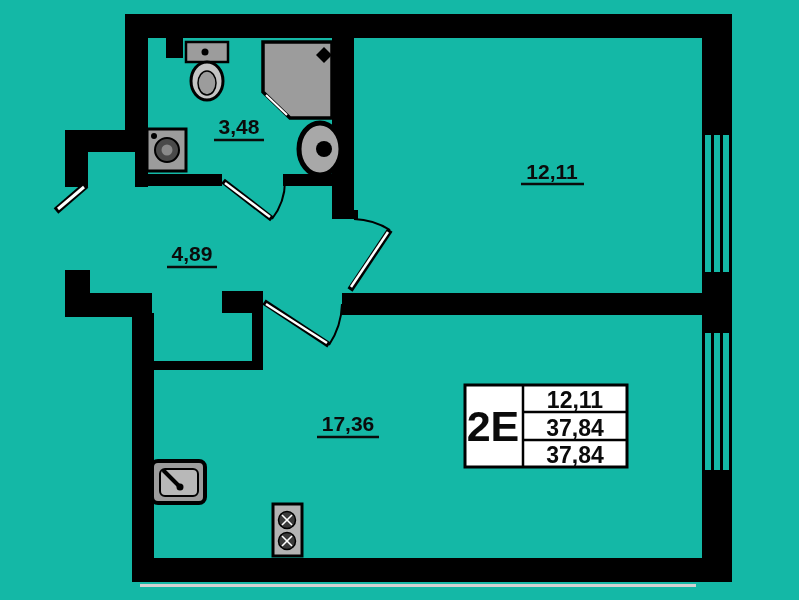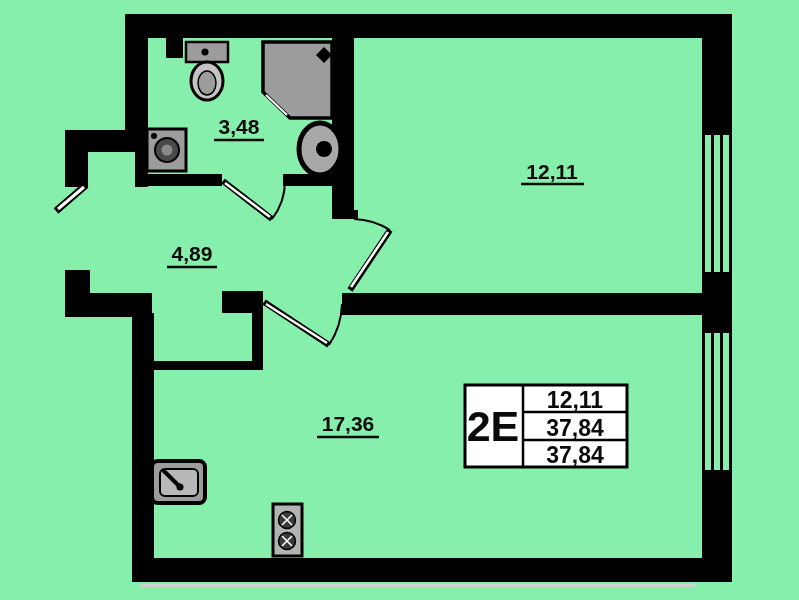--- a/index.html
+++ b/index.html
@@ -1,16 +1,16 @@
 <!DOCTYPE html>
 <html><head>
 <meta charset="utf-8">
 <style>
   html,body{margin:0;padding:0;background:#fff;}
-  .stage{position:relative;width:799px;height:600px;background:#86efac;overflow:hidden;}
+  .stage{position:relative;width:799px;height:600px;background:#14b8a6;overflow:hidden;}
   svg{display:block;}
   .num{font-family:"Liberation Sans",sans-serif;font-weight:700;fill:#0b0b0b;}
   .lbl-room{font-size:21px;}
   .lbl-unit{font-size:43px;}
   .lbl-row{font-size:23px;}
 </style>
 </head>
 <body>
 
 <div class="stage">

